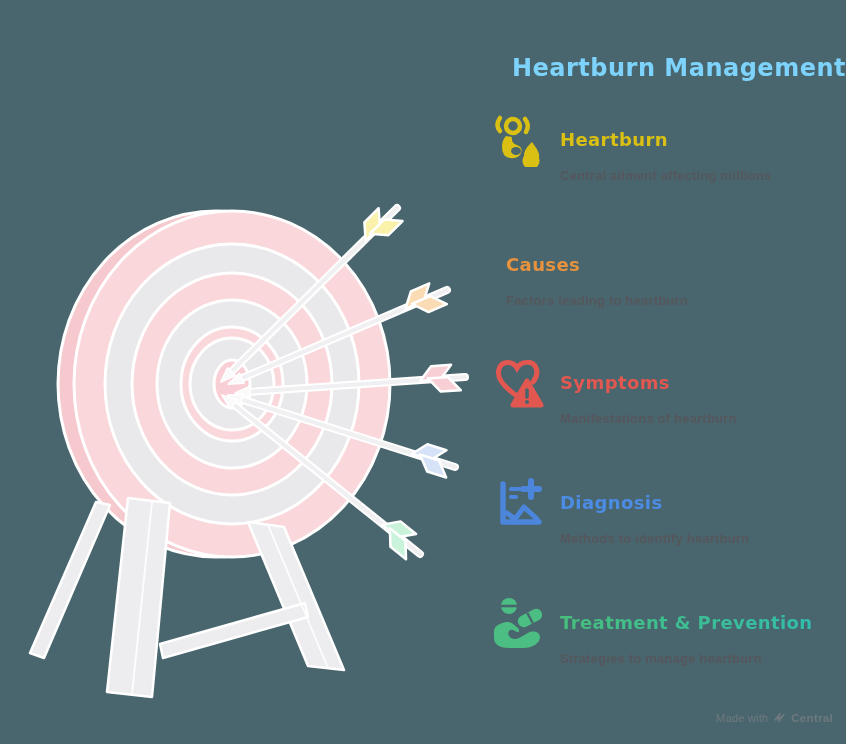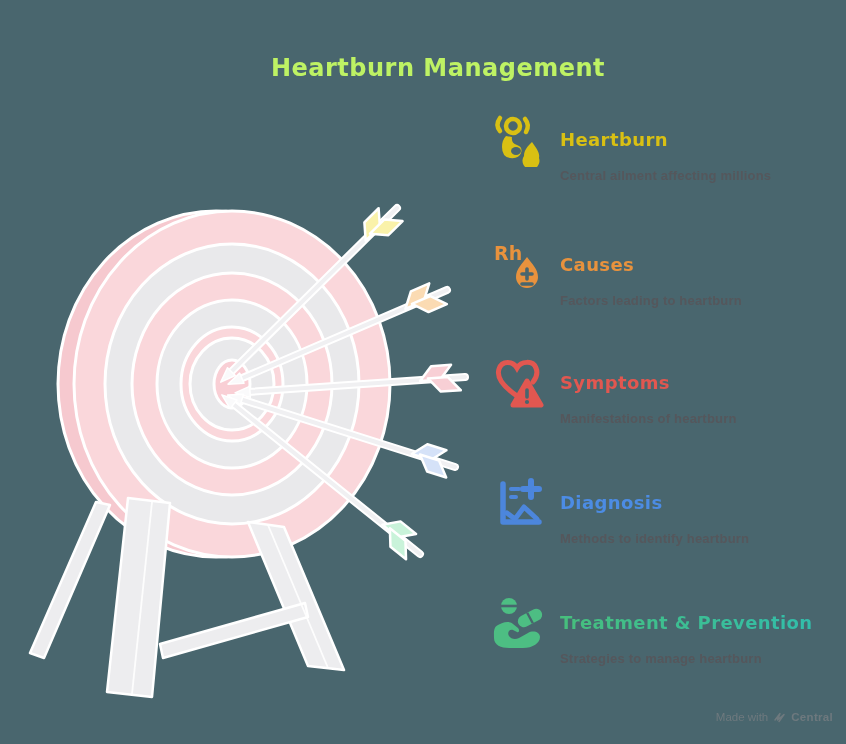--- a/index.html
+++ b/index.html
@@ -5,43 +5,43 @@
   html,body{margin:0;padding:0;}
   body{
     width:846px;height:744px;position:relative;overflow:hidden;
     background:#49666E;
     font-family:"DejaVu Sans",sans-serif;
   }
   .stage{position:absolute;inset:0;}
   svg{display:block;}
   .main-title{
     position:absolute;left:30px;top:54px;width:816px;
-    text-align:center;font-weight:bold;font-size:24px;letter-spacing:.5px;
-    color:#bef264;
+    text-align:right;font-weight:bold;font-size:24px;letter-spacing:.5px;
+    color:#7dd3fc;
   }
   .item{position:absolute;left:492px;display:flex;align-items:flex-start;}
   .item .icon{width:54px;height:54px;flex:0 0 54px;}
   .item .txt{margin-left:14px;padding-top:15px;width:300px;}
   .item .label{font-weight:bold;font-size:18px;line-height:23px;letter-spacing:.4px;}
   .item .desc{
     margin-top:17px;font-family:"Liberation Sans",sans-serif;font-weight:bold;
     font-size:13px;line-height:16px;letter-spacing:.2px;color:#55575C;
   }
   .c-yellow{color:#D9C013;}
   .c-orange{color:#E8923D;}
   .c-red{color:#E25750;}
   .c-blue{color:#4C8CE4;}
   .c-green{
     color:#3DBE96;
     background:linear-gradient(90deg,#47BF7C,#2EBDB4);
     -webkit-background-clip:text;background-clip:text;
     -webkit-text-fill-color:transparent;
   }
   .watermark{
-    position:absolute;top:711px;right:13px;display:flex;align-items:flex-start;gap:5px;
+    position:absolute;top:711px;right:13px;display:flex;align-items:center;gap:5px;
     font-family:"Liberation Sans",sans-serif;font-size:11.5px;color:#6E797E;
   }
   .watermark .brand{font-weight:bold;letter-spacing:.3px;}
 </style>
 </head>
 <body>
 
 <div class="stage">
 
   <svg width="846" height="744" viewBox="0 0 846 744">
@@ -148,31 +148,20 @@
         <path d="M40,29 C45,36 48,40 47,45 A8.5,8.5 0 1,1 32,43 C32,37 36,33 40,29 Z" fill="#D9C013"></path>
       </svg>
     </div>
     <div class="txt">
       <div class="label c-yellow">Heartburn</div>
       <div class="desc">Central ailment affecting millions</div>
     </div>
   </div>
 
   <div class="item" style="top:238px">
-    <div class="icon">
-      <svg width="54" height="54" viewBox="0 0 54 54">
-        <text x="2" y="22" font-family="DejaVu Sans, sans-serif" font-size="19" font-weight="bold" fill="#E8923D">Rh</text>
-        <path d="M35,19 C40,26 46,31 46,39 A11,11 0 1,1 24,39 C24,31 30,26 35,19 Z" fill="#E8923D"></path>
-        <g stroke="#49666E" stroke-width="3.6" stroke-linecap="round">
-          <line x1="35" y1="31" x2="35" y2="41"></line>
-          <line x1="30" y1="36" x2="40" y2="36"></line>
-          <line x1="30" y1="46" x2="40" y2="46"></line>
-        </g>
-      </svg>
-    </div>
     <div class="txt">
       <div class="label c-orange">Causes</div>
       <div class="desc">Factors leading to heartburn</div>
     </div>
   </div>
 
   <div class="item" style="top:356px">
     <div class="icon">
       <svg width="54" height="54" viewBox="0 0 54 54">
         <path d="M25,40 C12,31 4,22 7,13 C10,4 21,5 25,12 C29,5 41,4 44,12 C46,17 45,21 41,26" fill="none" stroke="#E25750" stroke-width="5" stroke-linecap="round"></path>

